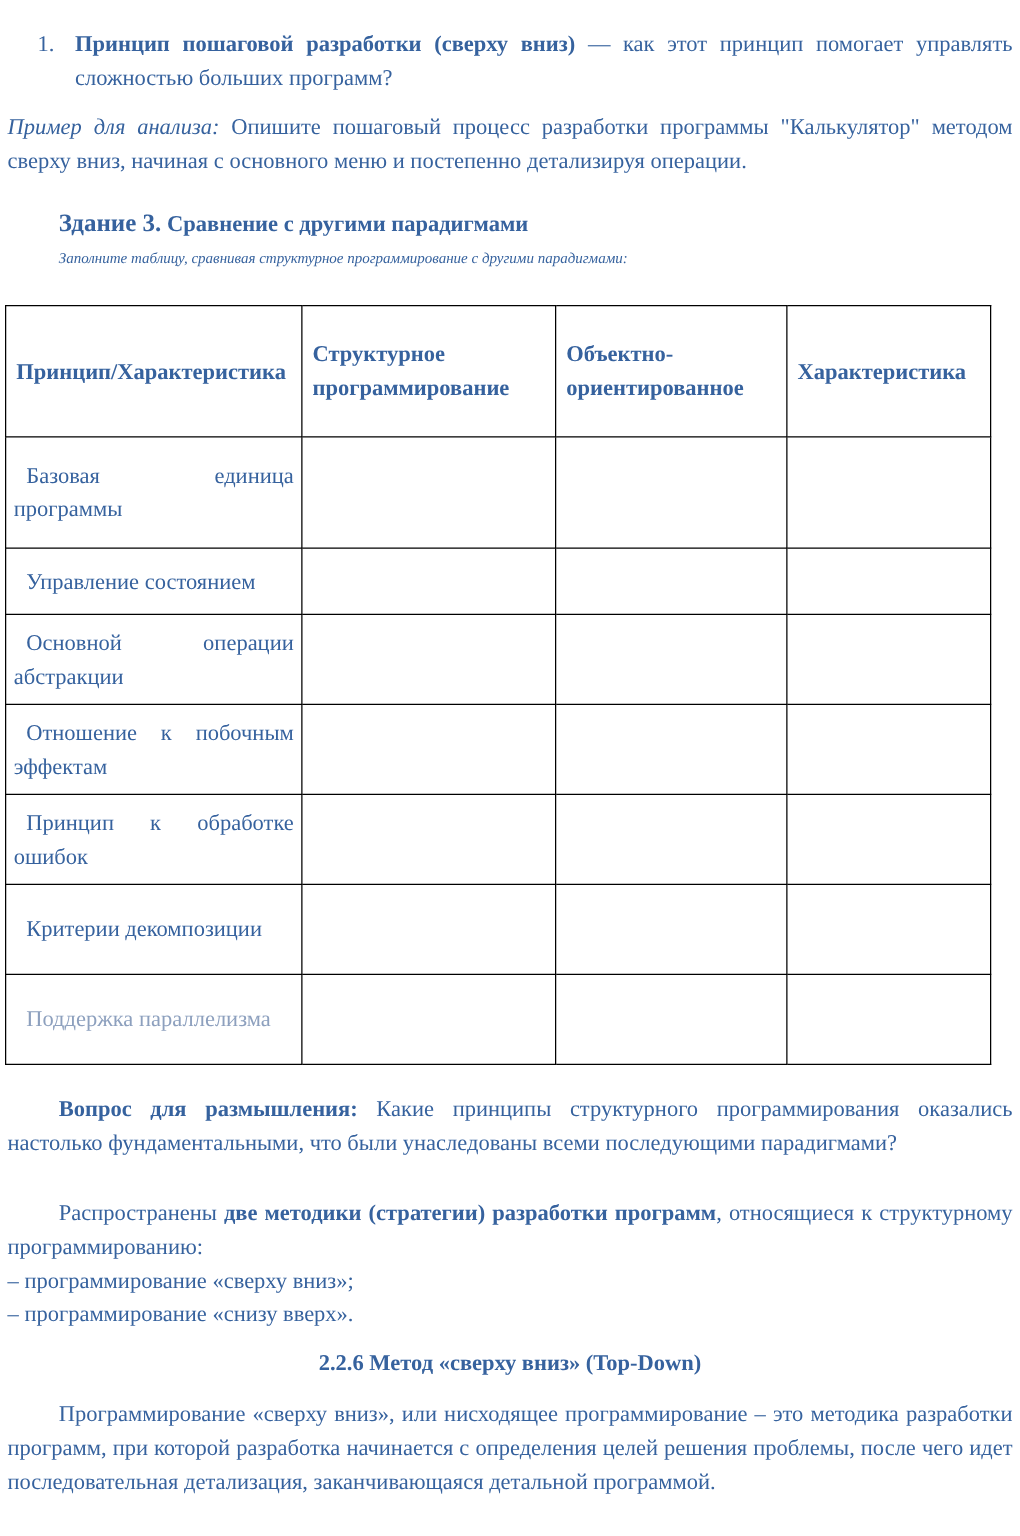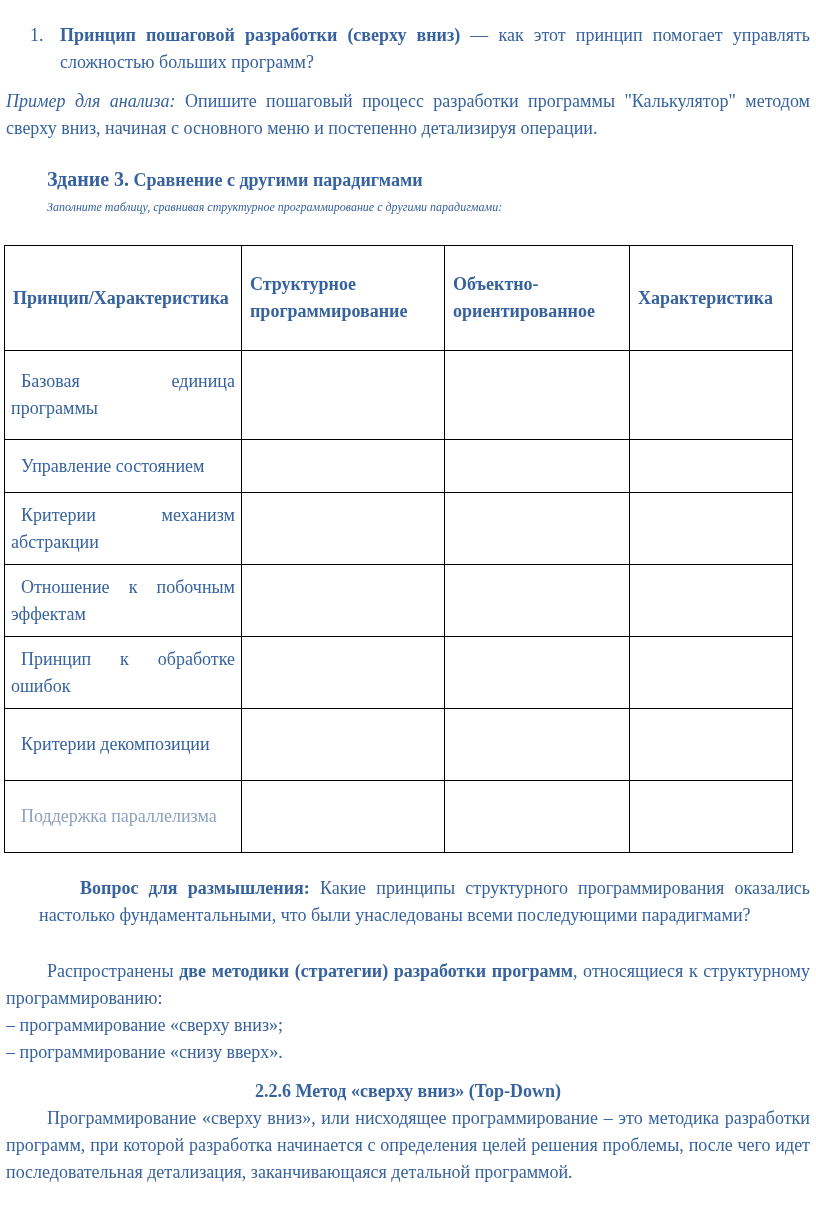--- a/index.html
+++ b/index.html
@@ -53,30 +53,30 @@
   table.cmp td.lbl {
     text-align:justify;
     text-indent:10px;
     padding:2px 6px;
   }
   table.cmp tbody tr { height:72px; }
   table.cmp tbody tr:nth-child(1) { height:89px; }
   table.cmp tbody tr:nth-child(2) { height:53px; }
   .muted { color:#8DA0BE; }
 
-  .reflection { margin-top:22px; text-indent:41px;margin-left:33px; }
+  .reflection { margin-top:22px; text-indent:41px; }
   .methods { margin-top:29px; text-indent:41px; }
   .dash-item { }
   .section-heading {
     margin-top:12px;
     text-align:center;
     font-weight:bold;
     font-size:18px;
   }
-  .final { text-indent:41px; }
+  .final { margin-top:14px; text-indent:41px; }
 </style>
 </head>
 <body>
 
 <div class="page">
 
   <p class="para hang mb">
     <span class="num">1.</span><span class="b">Принцип пошаговой разработки (сверху вниз)</span><span> — как этот принцип помогает управлять сложностью больших программ?</span>
   </p>
 
@@ -112,21 +112,21 @@
         <td></td>
         <td></td>
       </tr>
       <tr>
         <td class="lbl">Управление состоянием</td>
         <td></td>
         <td></td>
         <td></td>
       </tr>
       <tr>
-        <td class="lbl">Критерии механизм абстракции</td>
+        <td class="lbl">Основной операции абстракции</td>
         <td></td>
         <td></td>
         <td></td>
       </tr>
       <tr>
         <td class="lbl">Отношение к побочным эффектам</td>
         <td></td>
         <td></td>
         <td></td>
       </tr>

